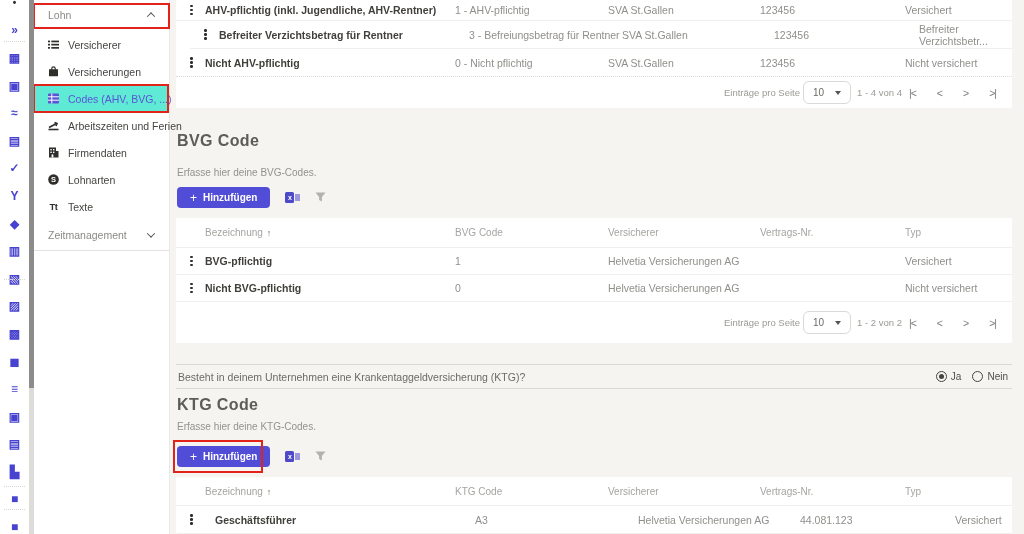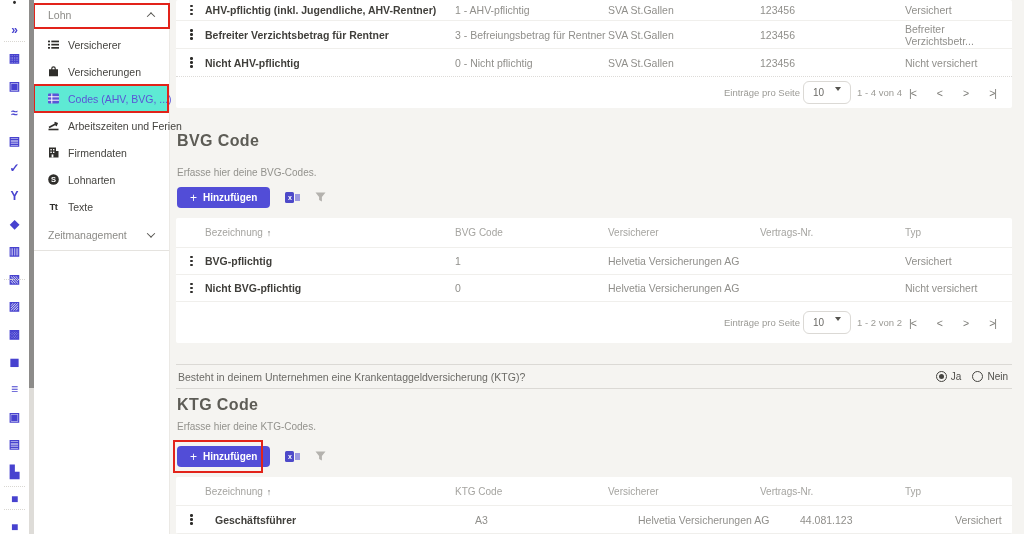--- a/index.html
+++ b/index.html
@@ -49,21 +49,21 @@
   .kebabbox { width:17px; display:flex; align-items:center; justify-content:flex-start; cursor:pointer; }
   .kebab { width:2.5px; height:2.5px; border-radius:50%; background:#2e2d2b; box-shadow:0 -4px 0 #2e2d2b, 0 4px 0 #2e2d2b; margin-left:2px; }
   .col-name { flex:0 0 250px; } .col-code { flex:0 0 153px; } .col-ins { flex:0 0 152px; } .col-con { flex:0 0 145px; } .col-typ { flex:1; }
   .tname { color:#403f3b; font-weight:bold; font-size:10.5px; }
   .tgray { color:#908f8b; font-size:10.5px; }
   .thead { color:#a5a4a0; font-size:10px; }
   .sort-arrow { color:#6f6e6a; font-size:9px; margin-left:4px; }
 
   .pagination { display:flex; align-items:center; justify-content:flex-end; gap:3px; padding-right:16px; }
   .pg-label { color:#9b9a95; font-size:9.5px; }
-  .pgsel { display:flex; align-items:flex-start; gap:11px; border:1px solid #dbd9d5; border-radius:6px; padding:5px 9px; color:#6b6a66; font-size:10px; cursor:pointer; }
+  .pgsel { display:flex; align-items:center; gap:11px; border:1px solid #dbd9d5; border-radius:6px; padding:5px 9px; color:#6b6a66; font-size:10px; cursor:pointer; }
   .caret { width:0; height:0; border-left:3.5px solid transparent; border-right:3.5px solid transparent; border-top:4px solid #55544f; }
   .pg-range { color:#9b9a95; font-size:9.5px; margin-left:3px; }
   .pgarrows { display:flex; gap:21px; color:#7c7b76; font-size:10.5px; letter-spacing:-1px; margin-left:4px; }
   .pgarrows span { cursor:pointer; }
 
   .sec-title { position:absolute; left:7px; color:#5d5c56; font-size:16px; letter-spacing:0.4px; }
   #bvg-title { top:132px; } #ktg-title { top:396px; }
   .sec-desc { position:absolute; left:7px; color:#93928d; font-size:10px; }
   #bvg-desc { top:167px; } #ktg-desc { top:421px; }
   .toolbar { position:absolute; left:7px; display:flex; align-items:center; gap:15px; }
@@ -79,21 +79,21 @@
 
   .question { position:absolute; left:6px; width:836px; top:364px; height:25px; border-top:1px solid #dbd9d5; border-bottom:1px solid #dbd9d5;
               display:flex; align-items:center; justify-content:space-between; padding:0 4px 0 2px; color:#6b6a66; font-size:10.5px; }
   .radios { display:flex; gap:11px; align-items:center; color:#504f4b; font-size:10px; }
   .radio-opt { display:flex; gap:4px; cursor:pointer; }
   .radio { width:11px; height:11px; border:1.5px solid #454440; border-radius:50%; display:flex; align-items:center; justify-content:center; }
   .radio.on::after { content:""; width:5px; height:5px; border-radius:50%; background:#454440; }
 
   
   #ahv-card .trow:nth-child(1) { height:21px; }
-  #ahv-card .trow:nth-child(2) { height:28px; }
+  #ahv-card .trow:nth-child(2) { height:28px;margin-left:14px; }
   #ahv-card .trow:nth-child(3) { height:28px; }
   #ahv-card .pagination { height:31px; }
   #bvg-card .trow.head { height:30px; }
   #bvg-card .trow.data { height:27px; }
   #bvg-card .pagination { height:41px; }
   #ktg-card .trow.head { height:29px; }
   #ktg-card .trow.data { height:28px;gap:10px; }
 </style>
 </head>
 <body>

